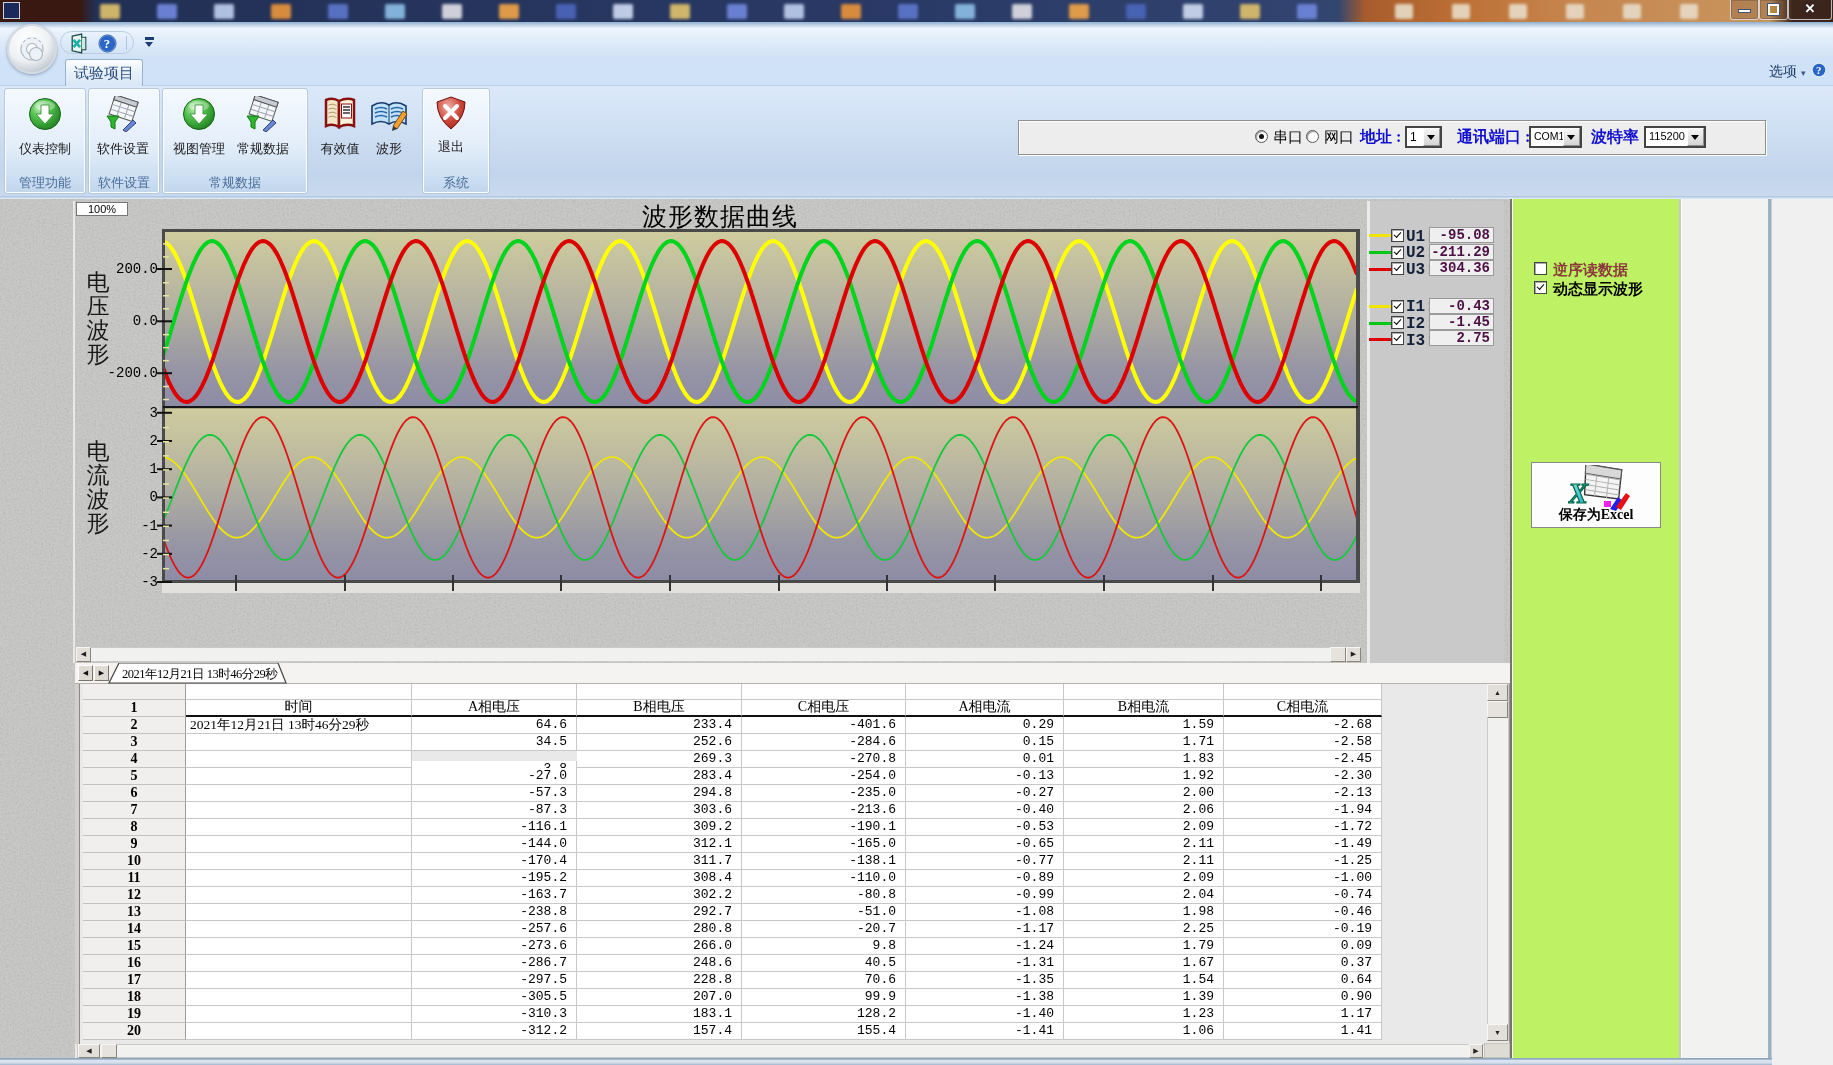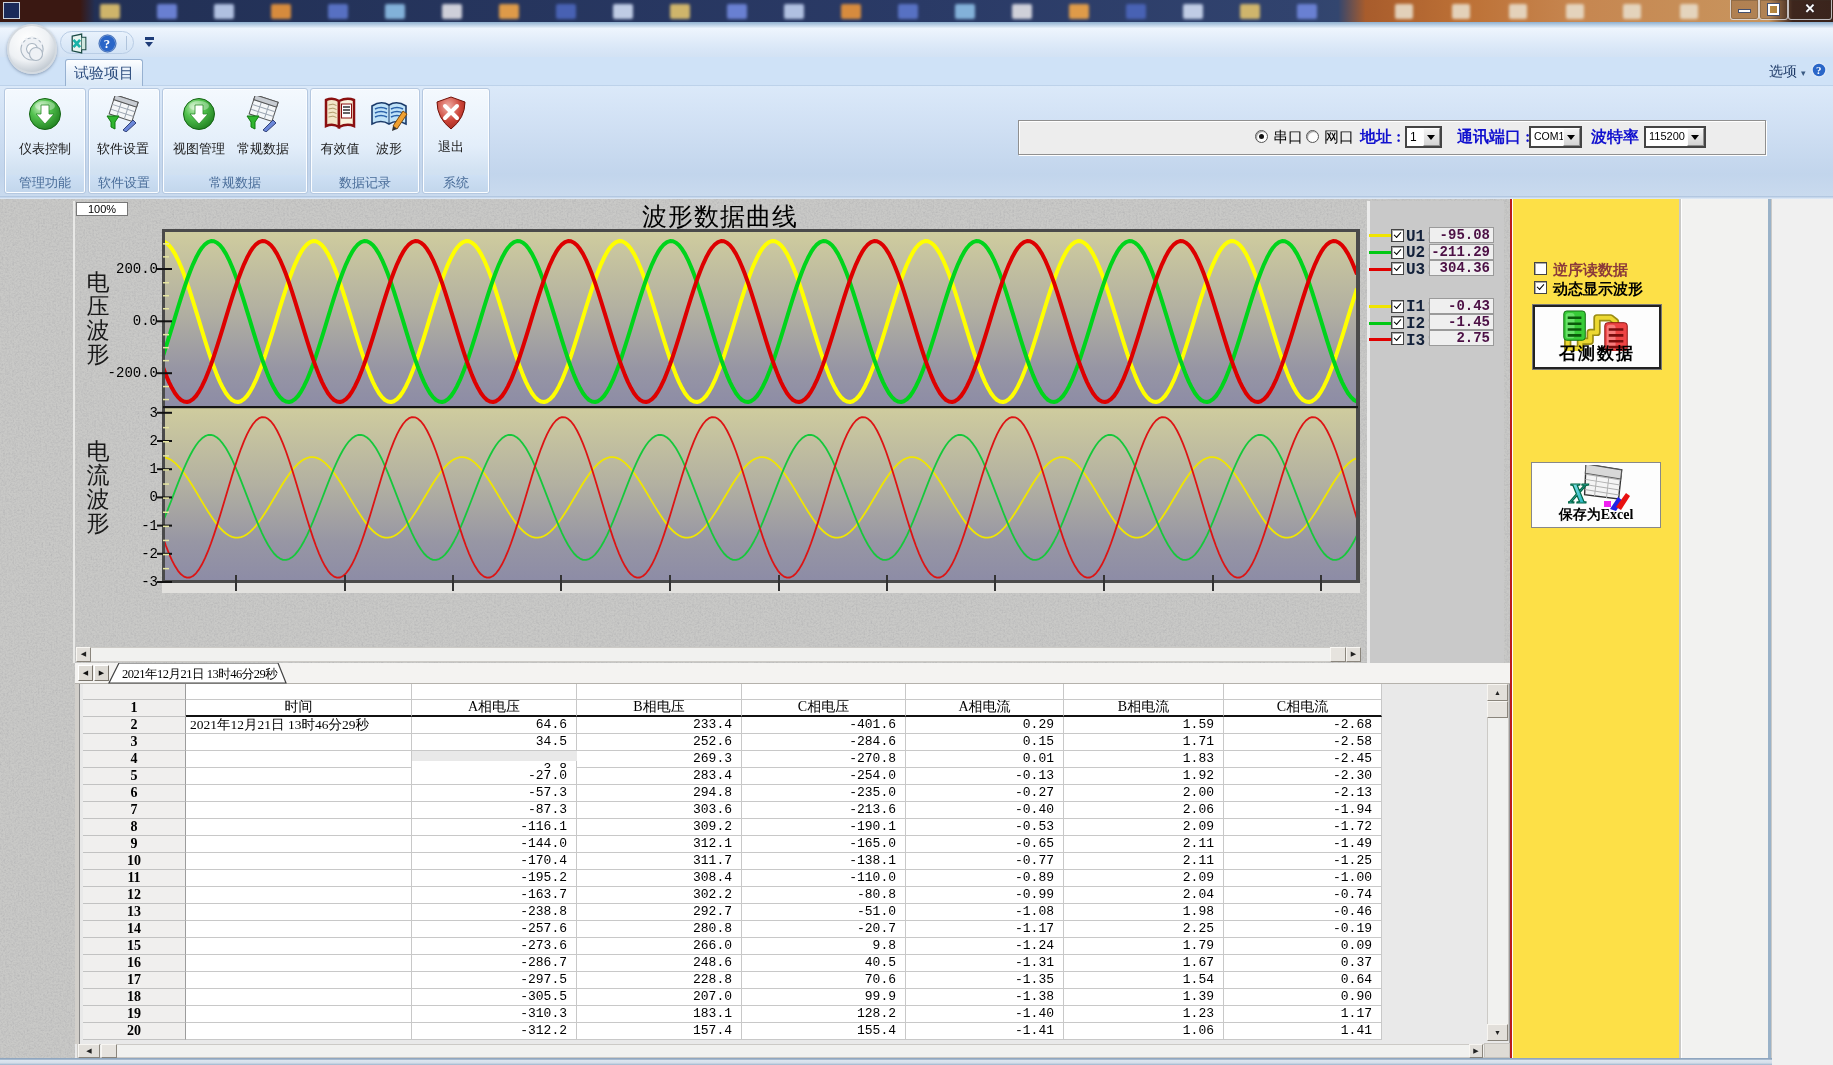--- a/index.html
+++ b/index.html
@@ -63,22 +63,22 @@
   font-size:7px;line-height:12px;text-align:center;color:#222;overflow:hidden}
 .sth{position:absolute;background:#e6e3de;border:1px solid;border-color:#f8f6f2 #8a857c #8a857c #f8f6f2}
 
 #legend{position:absolute;left:1367px;top:179px;width:137px;height:462px;background:#c9c9c9;border-left:3px solid #ebebeb}
 .cb{position:absolute;width:13px;height:13px;background:#fff;border:1px solid #444;box-shadow:inset 1px 1px 0 #aaa}
 .cb.ck:after{content:"";position:absolute;left:2px;top:2px;width:6px;height:3px;border-left:1.7px solid #000;border-bottom:1.7px solid #000;transform:rotate(-48deg)}
 .leglab{position:absolute;left:1406px;font-size:16px;font-weight:bold;color:#13213a;font-family:"Liberation Mono",monospace;z-index:6}
 .legval{position:absolute;left:1429px;width:65px;height:16px;background:#efefef;border:1px solid #9a9a9a;
   font-size:14px;font-weight:bold;color:#4c1045;text-align:right;padding-right:3px;font-family:"Liberation Mono",monospace;line-height:14px;z-index:6}
 
-#beige{position:absolute;left:1510px;top:177px;width:169px;height:859px;background:#fde047;
-  border-left:2px solid #b91c1c;box-shadow:inset 1px 0 0 #fff}
+#beige{position:absolute;left:1510px;top:177px;width:169px;height:859px;background:#bef264;
+  border-left:2px solid #737373;box-shadow:inset 1px 0 0 #fff}
 #wstrip{position:absolute;left:1681px;top:177px;width:87px;height:859px;background:#f2f2f0;border-left:1px solid #fff}
 .pbtn{position:absolute;background:#fdfdfd;text-align:center}
 
 #tablesec{position:absolute;left:75px;top:641px;width:1435px;height:395px;background:#e9e9e9}
 #tabbar{position:absolute;left:0;top:0;width:1435px;height:21px;background:#f4f3f1;border-bottom:1px solid #b5b2ac}
 .navb{position:absolute;top:2px;width:15px;height:16px;background:#dedbd5;border:1px solid;border-color:#fff #7a756c #7a756c #fff;text-align:center;font-size:7px;line-height:14px;color:#111}
 #gridwrap{position:absolute;left:0;top:21px;width:1435px;height:360px;background:#e9e9e9;border-left:4px solid #d2cfca;box-shadow:inset 1px 0 0 #888,inset -1px 0 0 #999}
 .rhc{position:absolute;left:4px;width:103px;background:#f0efee;border-right:1px solid #9c9c9c;border-bottom:1px solid #c2c2c2;
   text-align:center;font-weight:bold;font-size:14px;font-family:"Liberation Serif",serif;color:#000;line-height:16px}
 .cell{position:absolute;background:#fff;border-right:1px solid #c8c8c8;border-bottom:1px solid #c8c8c8;
@@ -170,23 +170,20 @@
       <text x="5" y="12" font-size="11" font-weight="bold" fill="#fff" font-family="Liberation Serif">?</text>
     </svg>
 <div class="grp" style="left:4px;width:82px">
       <div class="gcap">管理功能</div>
     </div>
 <div class="grp" style="left:88px;width:72px">
       <div class="gcap">软件设置</div>
     </div>
 <div class="grp" style="left:162px;width:146px">
       <div class="gcap">常规数据</div>
-    </div>
-<div class="grp" style="left:310px;width:110px">
-      <div class="gcap">数据记录</div>
     </div>
 <div class="grp" style="left:422px;width:68px">
       <div class="gcap">系统</div>
     </div>
 <div class="rbtn" style="left:7px"><svg width="36" height="36" viewBox="0 0 36 36">
         <defs>
           <radialGradient id="sa" cx="0.35" cy="0.3" r="0.8">
 <stop offset="0" stop-color="#c8f0c0"></stop>
             <stop offset="0.4" stop-color="#52c24e"></stop>
             <stop offset="1" stop-color="#1b7a1b"></stop>
@@ -589,33 +586,20 @@
 <div class="sth" style="left:26px;top:381px;width:16px;height:14px"></div>
 <div class="sbtn" style="left:1394px;top:381px;width:14px;height:14px;line-height:11px">▶</div>
 <div style="position:absolute;left:1409px;top:380px;width:26px;height:15px;background:#dedbd5;border:1px solid #c6c3bd"></div>
 
 </div>
 <div id="beige">
  <div class="cb" style="left:22px;top:63px"></div>
  <div style="position:absolute;left:41px;top:62px;font-size:15px;font-weight:bold;color:#8b3a3a;font-family:'Liberation Serif',serif">逆序读数据</div>
  <div class="cb ck" style="left:22px;top:82px"></div>
  <div style="position:absolute;left:41px;top:81px;font-size:15px;font-weight:bold;color:#000;font-family:'Liberation Serif',serif">动态显示波形</div>
- <div class="pbtn" style="left:21px;top:106px;width:128px;height:64px;border:2px solid #222;outline:1px solid #777">
-   <svg style="margin-top:3px" width="86" height="41" viewBox="0 0 88 42">
-<polyline points="14,30 14,40 27,40 27,32 37,32 37,23 44,23 44,8 58,8 63,12 63,20" fill="none" stroke="#9a8c14" stroke-width="7.5" stroke-linejoin="round"></polyline>
-<polyline points="14,30 14,40 27,40 27,32 37,32 37,23 44,23 44,8 58,8 63,12 63,20" fill="none" stroke="#ecd832" stroke-width="4" stroke-linejoin="round"></polyline>
-<rect x="10" y="1" width="22" height="30" rx="3" fill="#38cc38" stroke="#0e6e0e"></rect>
-<rect x="12" y="3" width="9" height="26" rx="3" fill="#8aee8a" opacity="0.6"></rect>
-<path d="M14 8h14M14 14h14M14 20h14M14 26h14" stroke="#0a5a0a" stroke-width="2.6"></path>
-<rect x="52" y="13" width="23" height="29" rx="3" fill="#ee4444" stroke="#8c1010"></rect>
-<rect x="54" y="15" width="9" height="25" rx="3" fill="#ffa0a0" opacity="0.6"></rect>
-<path d="M56 20h15M56 26h15M56 32h15M56 38h15" stroke="#7a0c0c" stroke-width="2.6"></path>
-        </svg>
-   <div style="position:absolute;left:0;right:0;bottom:2px;font-size:17px;font-weight:bold;font-family:'Liberation Serif',serif;letter-spacing:2px">召测数据</div>
- </div>
  <div class="pbtn" style="left:19px;top:263px;width:130px;height:66px;border:1px solid #888">
    <svg style="margin-top:2px;margin-left:8px" width="64" height="46" viewBox="0 0 64 46">
 <defs>
             <linearGradient id="xg" x1="0" y1="0" x2="1" y2="1">
               <stop offset="0" stop-color="#9ff0f0"></stop>
               <stop offset="1" stop-color="#0aa8b8"></stop>
             </linearGradient>
           </defs>
 <g transform="rotate(14 36 18)">
 <path d="M14 4 L50 1 L54 30 L20 34 Z" fill="#f4f4f4" stroke="#333" stroke-width="1.4"></path>

